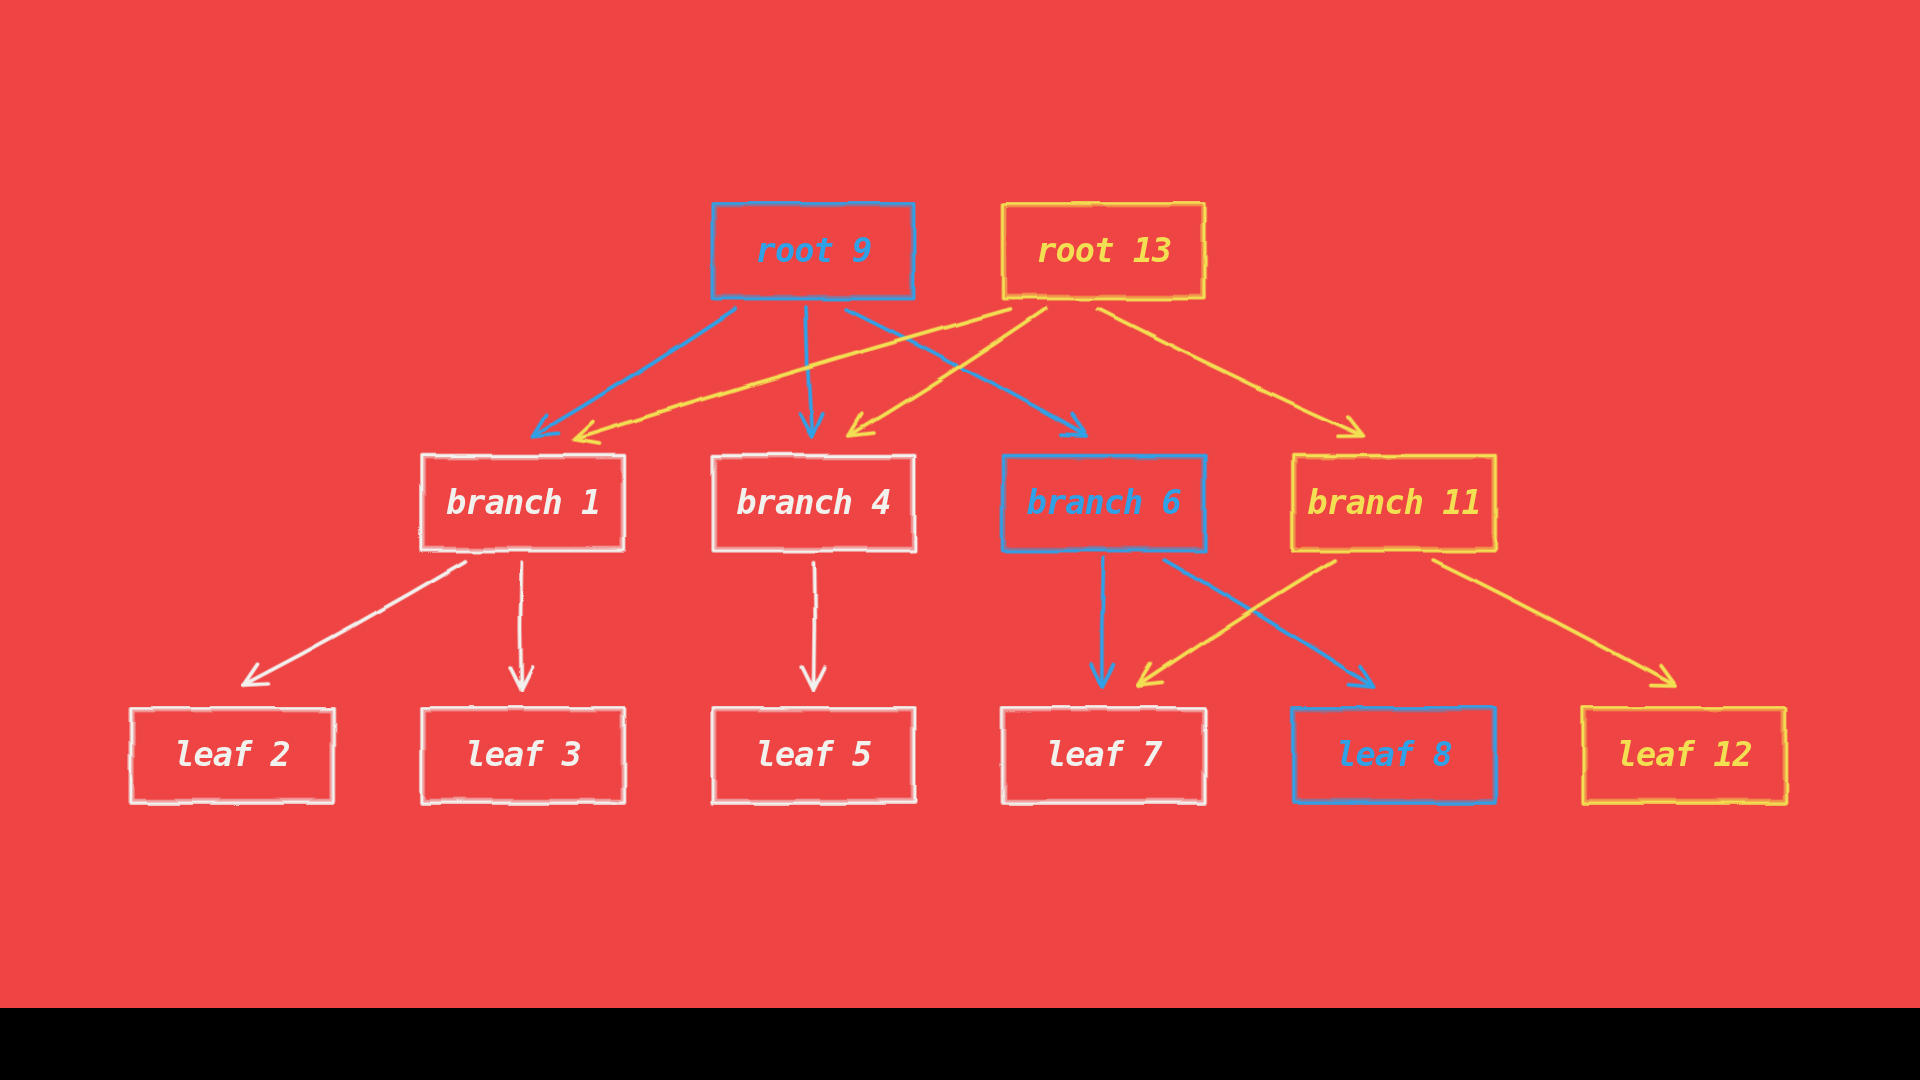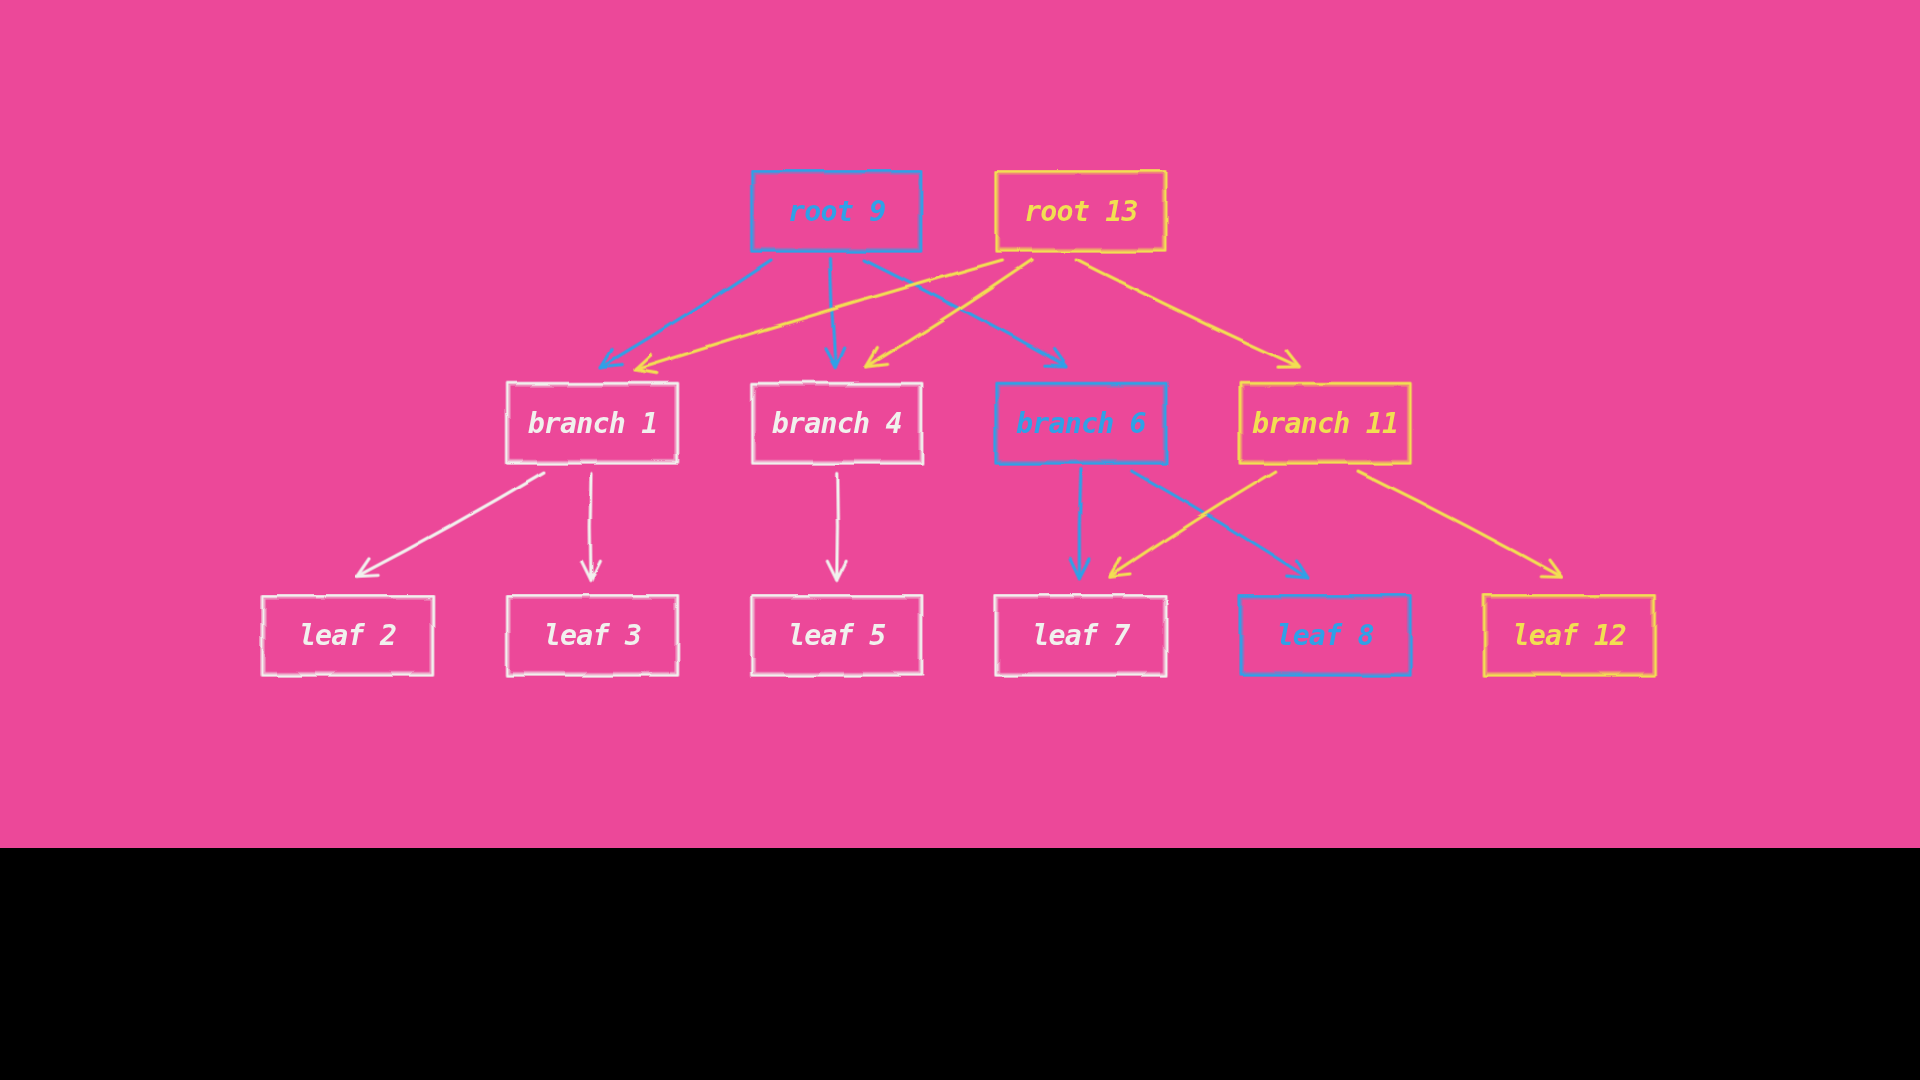--- a/index.html
+++ b/index.html
@@ -3,22 +3,22 @@
 <meta charset="utf-8">
 <style>
   html, body {
     margin: 0;
     padding: 0;
     background: #000;
   }
   .stage {
     position: relative;
     width: 1920px;
-    height: 848px;
-    background: #ec4899;
+    height: 1008px;
+    background: #ef4444;
     overflow: hidden;
   }
   svg.diagram {
     position: absolute;
     inset: 0;
     width: 100%;
     height: 100%;
     display: block;
   }
   .node-label {

